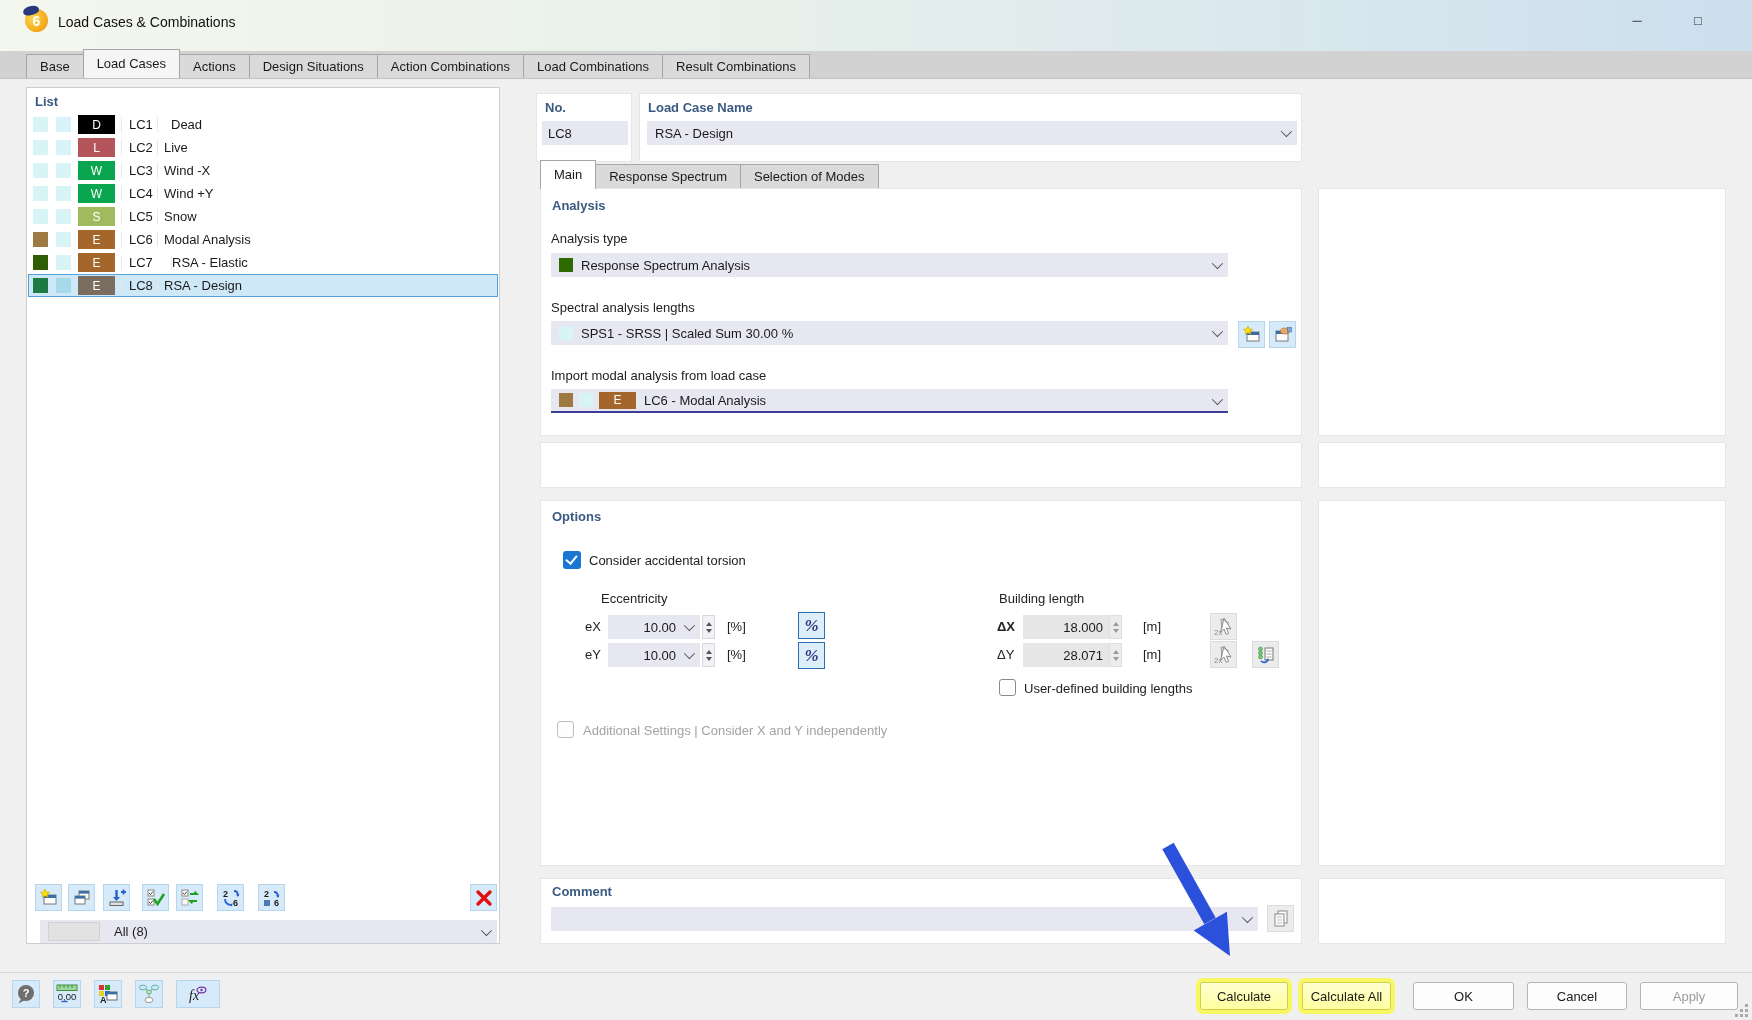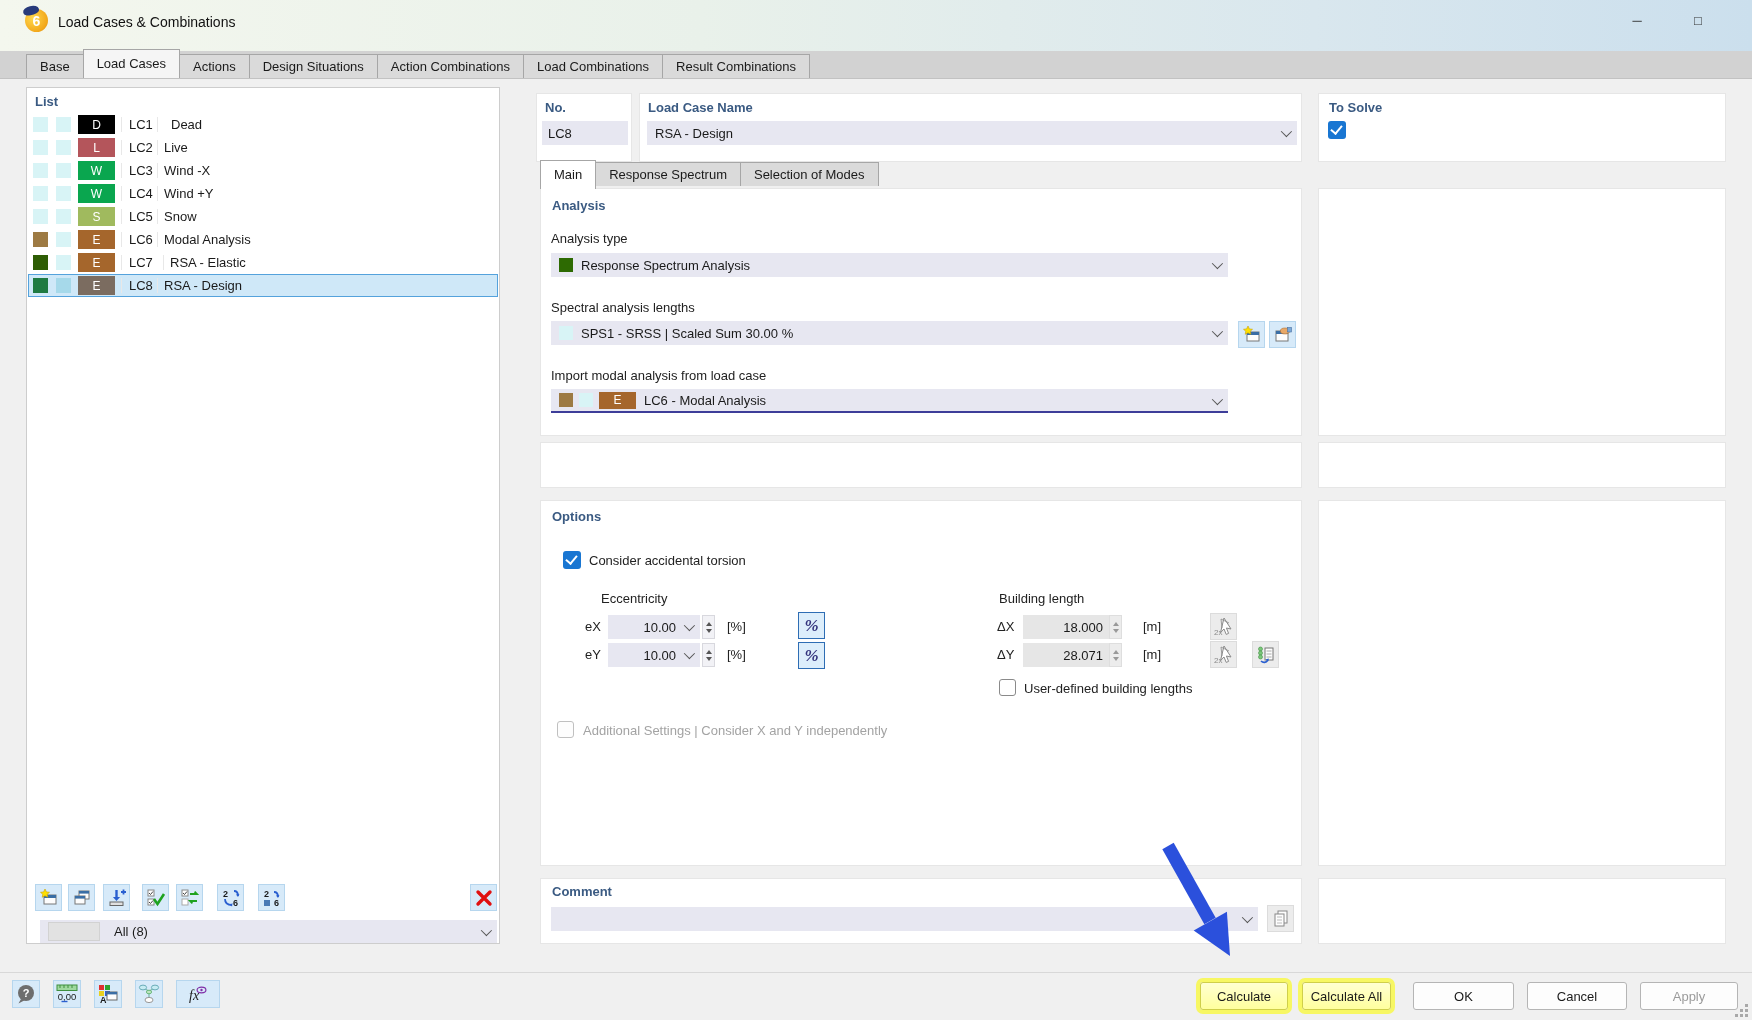--- a/index.html
+++ b/index.html
@@ -119,21 +119,21 @@
           <span class="sw" style="background: rgb(216, 244, 246); margin: 0px 0px 0px 8px;"></span>
           <span class="badge" style="background: rgb(165, 102, 44); margin: 0px 0px 0px 7px;">E</span>
           <span style="margin-left: 6px; width: 26px; border-left: 1px solid rgb(232, 232, 232); padding-left: 7px;">LC6</span>
           <span style="border-left: 1px solid rgb(232, 232, 232); padding-left: 6px; margin-left: 2px;">Modal Analysis</span>
         </div>
         <div class="lrow" style="top: 163px;">
           <span class="sw" style="background: rgb(46, 93, 4); margin: 0px 0px 0px 5px;"></span>
           <span class="sw" style="background: rgb(216, 244, 246); margin: 0px 0px 0px 8px;"></span>
           <span class="badge" style="background: rgb(165, 102, 44); margin: 0px 0px 0px 7px;">E</span>
           <span style="margin-left: 6px; width: 26px; border-left: 1px solid rgb(232, 232, 232); padding-left: 7px;">LC7</span>
-          <span style="border-left: 1px solid rgb(232, 232, 232); padding-left: 6px; margin-left: 8px;">RSA - Elastic</span>
+          <span style="border-left: 1px solid rgb(232, 232, 232); margin-left: 16px;">RSA - Elastic</span>
         </div>
         <div class="lrow sel" style="top: 186px;">
           <span class="sw" style="background: rgb(30, 122, 66); margin: 0px 0px 0px 5px;"></span>
           <span class="sw" style="background: rgb(166, 217, 234); margin: 0px 0px 0px 8px;"></span>
           <span class="badge" style="background: rgb(123, 108, 96); margin: 0px 0px 0px 7px;">E</span>
           <span style="margin-left: 6px; width: 26px; border-left: 1px solid rgb(232, 232, 232); padding-left: 7px;">LC8</span>
           <span style="border-left: 1px solid rgb(232, 232, 232); padding-left: 6px; margin-left: 2px;">RSA - Design</span>
         </div>
       </div>
     <div id="listToolbar">
@@ -233,26 +233,22 @@
   </div>
 
   <div class="panel" style="left:639px;top:93px;width:663px;height:69px;">
     <div class="hdr" style="position:absolute;left:8px;top:6px;">Load Case Name</div>
     <div class="combo" style="position:absolute;left:7px;top:27px;width:650px;">
       <span>RSA - Design</span>
       <span class="chev"></span>
     </div>
   </div>
 
-  <div class="panel" style="left:1318px;top:93px;width:408px;height:69px;">
-    <div class="hdr" style="position:absolute;left:10px;top:6px;">To Solve</div>
-    <span class="cb on" style="position:absolute;left:9px;top:27px;"></span>
-  </div>
-
-  <div style="position:absolute;left:540px;top:160px;width:762px;height:28px;display:flex;align-items:center;" id="subTabs">
+
+  <div style="position:absolute;left:540px;top:160px;width:762px;height:28px;display:flex;align-items:flex-end;" id="subTabs">
       <div class="mtab active" style="background: rgb(255, 255, 255); margin-bottom: -1px;">Main</div>
       <div class="mtab">Response Spectrum</div>
       <div class="mtab">Selection of Modes</div>
     </div>
 
   <div class="panel" style="left:540px;top:188px;width:762px;height:248px;">
     <div class="hdr" style="position:absolute;left:11px;top:9px;">Analysis</div>
 
     <div class="lbl" style="position:absolute;left:10px;top:42px;">Analysis type</div>
     <div class="combo" style="position:absolute;left:10px;top:64px;width:677px;">
@@ -330,21 +326,21 @@
     </div>
     <span class="spin" style="position:absolute;left:161px;top:142px;">
         <i class="tup"></i>
         <i class="tdn"></i>
       </span>
     <span class="lbl" style="position:absolute;left:186px;top:146px;">[%]</span>
     <div class="pct" style="position:absolute;left:257px;top:141px;width:27px;height:27px;">%</div>
 
     <div class="lbl" style="position:absolute;left:458px;top:90px;">Building length</div>
 
-    <span class="lbl" style="position:absolute;left:456px;top:118px;">ΔX</span>
+    <span class="lbl" style="position:absolute;left:456px;top:118px;font-weight:bold;">ΔX</span>
     <div class="field" style="position:absolute;left:482px;top:114px;width:86px;padding-left:34px;">
       <span>18.000</span>
     </div>
     <span class="spin" style="position:absolute;left:568px;top:114px;background:#ececec;border-color:#dedede;">
         <i class="tup" style="border-bottom-color:#999;"></i>
         <i class="tdn" style="border-top-color:#999;"></i>
       </span>
     <span class="lbl" style="position:absolute;left:602px;top:118px;">[m]</span>
     <div class="tbtn gbtn" style="left:669px;top:112px;" id="ico2xA">
         <span>

